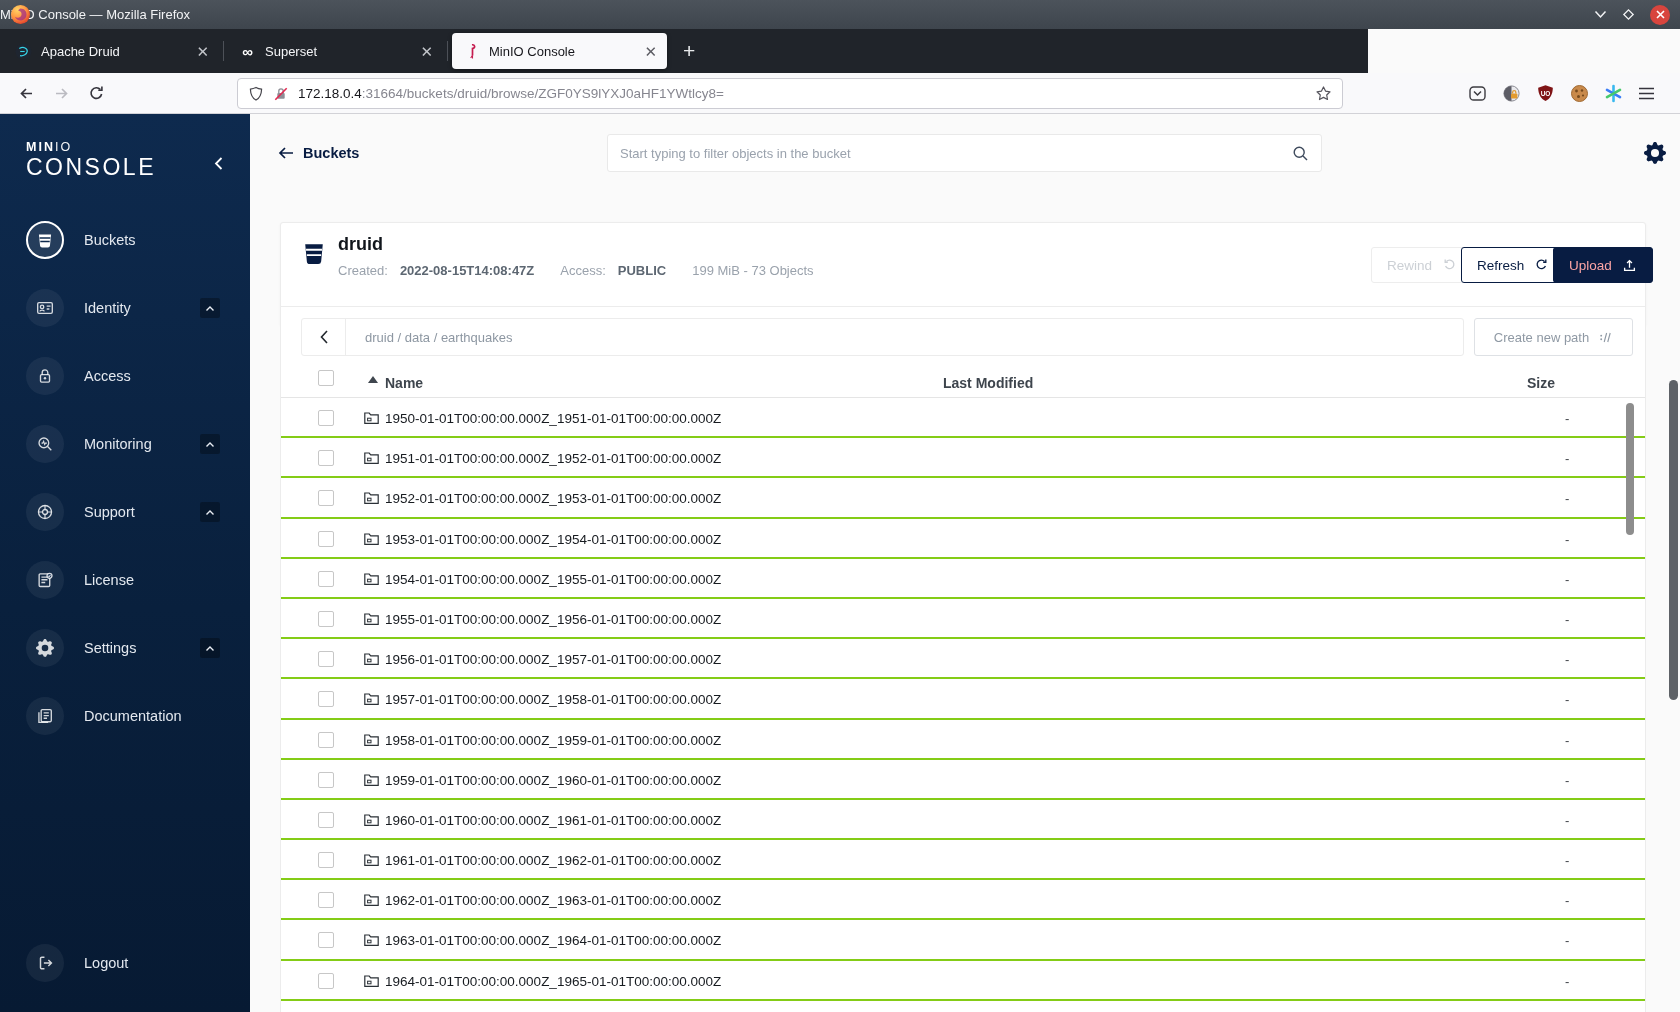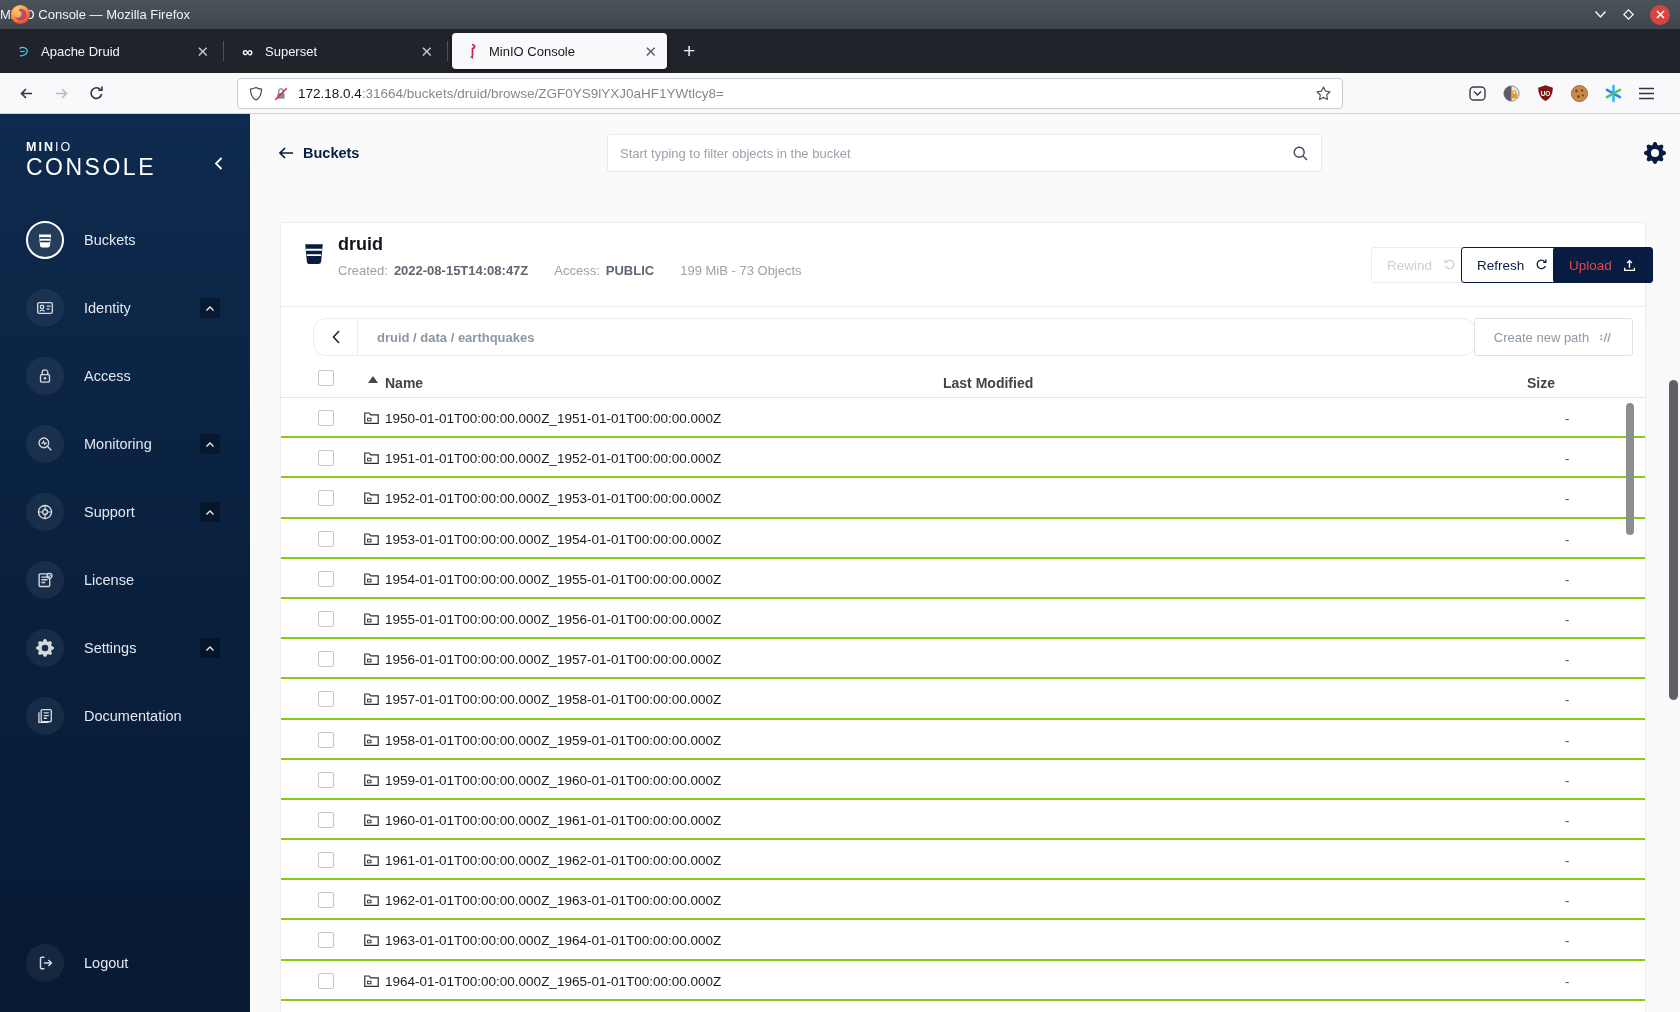--- a/index.html
+++ b/index.html
@@ -8,21 +8,21 @@
 
   
   .titlebar { position:absolute; top:0; left:0; width:1680px; height:29px;
     background:linear-gradient(#4c535b,#3e454d); display:flex; align-items:center; }
   .ff-logo { position:absolute; left:10px; top:4px; width:21px; height:21px; }
   .win-title { flex:1; text-align:left; color:#f2f3f5; font-size:13px; }
   .win-controls { position:absolute; right:10px; top:0; height:29px; display:flex; align-items:center; gap:15px; }
   .win-btn { display:flex; align-items:center; justify-content:center; }
   .close-circle { width:20px; height:20px; border-radius:50%; background:#d8453e; display:flex; align-items:center; justify-content:center; }
 
-  .tabbar { position:absolute; top:29px; left:0; width:1680px; height:44px; background:#20242a;
+  .tabbar { position:absolute; top:29px; left:0; width:1368px; height:44px; background:#20242a;
     display:flex; align-items:center; }
   .tab { position:relative; height:36px; width:215px; margin-left:4px; display:flex; align-items:center;
     padding:0 10px 0 11px; border-radius:4px; color:#f4f5f7; font-size:13px; }
   .tab.active { background:#f9f9fb; color:#17171c; box-shadow:0 1px 4px rgba(0,0,0,.45); }
   .tab .favicon { width:17px; height:17px; margin-right:9px; flex:none; display:flex; align-items:center; justify-content:center; }
   .tab .tab-label { flex:1; white-space:nowrap; overflow:hidden; }
   .tab .tab-close { margin-left:8px; font-size:15px; color:#c2c5ca; line-height:1; }
   .tab.active .tab-close { color:#5c5c63; }
   .tab-sep { width:1px; height:20px; background:#4d5158; margin-left:4px; }
   .newtab { color:#e8eaec; font-size:21px; font-weight:300; margin-left:16px; }
@@ -65,32 +65,32 @@
   .search-box input { flex:1; border:none; outline:none; font-size:13px; color:#333;
     font-family:"Liberation Sans",sans-serif; }
   .search-box input::placeholder { color:#9aa2ad; }
   .gear-btn { position:absolute; right:14px; top:28px; color:#081C42; }
 
   .card1 { position:absolute; left:30px; top:108px; width:1366px; height:104px; background:#fff;
     border:1px solid #ececec; border-radius:3px; box-shadow:0 1px 3px rgba(0,0,0,.04);text-align:center; }
   .bucket-glyph { position:absolute; left:20px; top:17px; color:#081C42; }
   .bucket-name { position:absolute; left:57px; top:11px; font-size:18px; font-weight:700; color:#11161c; }
   .bucket-meta { position:absolute; left:57px; top:40px; font-size:13px; color:#9aa2ac; display:flex; align-items:center; }
-  .bucket-meta .val { color:#5d6772; font-weight:700; margin-left:6px; }
+  .bucket-meta .val { color:#5d6772; font-weight:700; margin-left:12px; }
   .bucket-meta .gap { width:26px; }
   .btn { position:absolute; top:24px; height:36px; border-radius:3px; font-size:13.5px;
     display:flex; align-items:center; gap:10px; padding:0 15px; background:#fff; }
   .btn-rewind { left:1090px; border:1px solid #ededed; color:#ccd0d5; }
   .btn-refresh { left:1180px; border:1px solid #081C42; color:#081C42; }
-  .btn-upload { left:1272px; border:1px solid #081C42; background:#081C42; color:#ef4444; }
+  .btn-upload { left:1272px; border:1px solid #081C42; background:#081C42; color:#fca5a5; }
 
   .card2 { position:absolute; left:30px; top:192px; width:1366px; height:707px; background:#fff;
     border:1px solid #ececec; border-bottom:none; }
-  .crumb-bar { position:absolute; left:32px; top:11px; width:1163px; height:38px; background:#fff;
-    border:1px solid #ececec; border-radius:13px; display:flex; align-items:center;font-weight:bold; }
+  .crumb-bar { position:absolute; left:20px; top:11px; width:1163px; height:38px; background:#fff;
+    border:1px solid #ececec; border-radius:3px; display:flex; align-items:center; }
   .crumb-back { width:44px; height:100%; border-right:1px solid #ececec; display:flex;
     align-items:center; justify-content:center; color:#22272d; }
   .crumb-path { margin-left:19px; font-size:13px; color:#8d97a2; }
   .create-path { position:absolute; left:1193px; top:11px; width:159px; height:38px; background:#fff;
     border:1px solid #dee1e5; border-radius:3px; color:#8f99a4; font-size:13px;
     display:flex; align-items:center; justify-content:center; gap:9px; }
 
   .checkbox { width:16px; height:16px; background:#fff; border:1px solid #c7c7c7; border-radius:2px; }
 
   .table-head { position:absolute; left:0; top:60px; width:100%; height:31px; border-bottom:1px solid #e5e5e5; }

